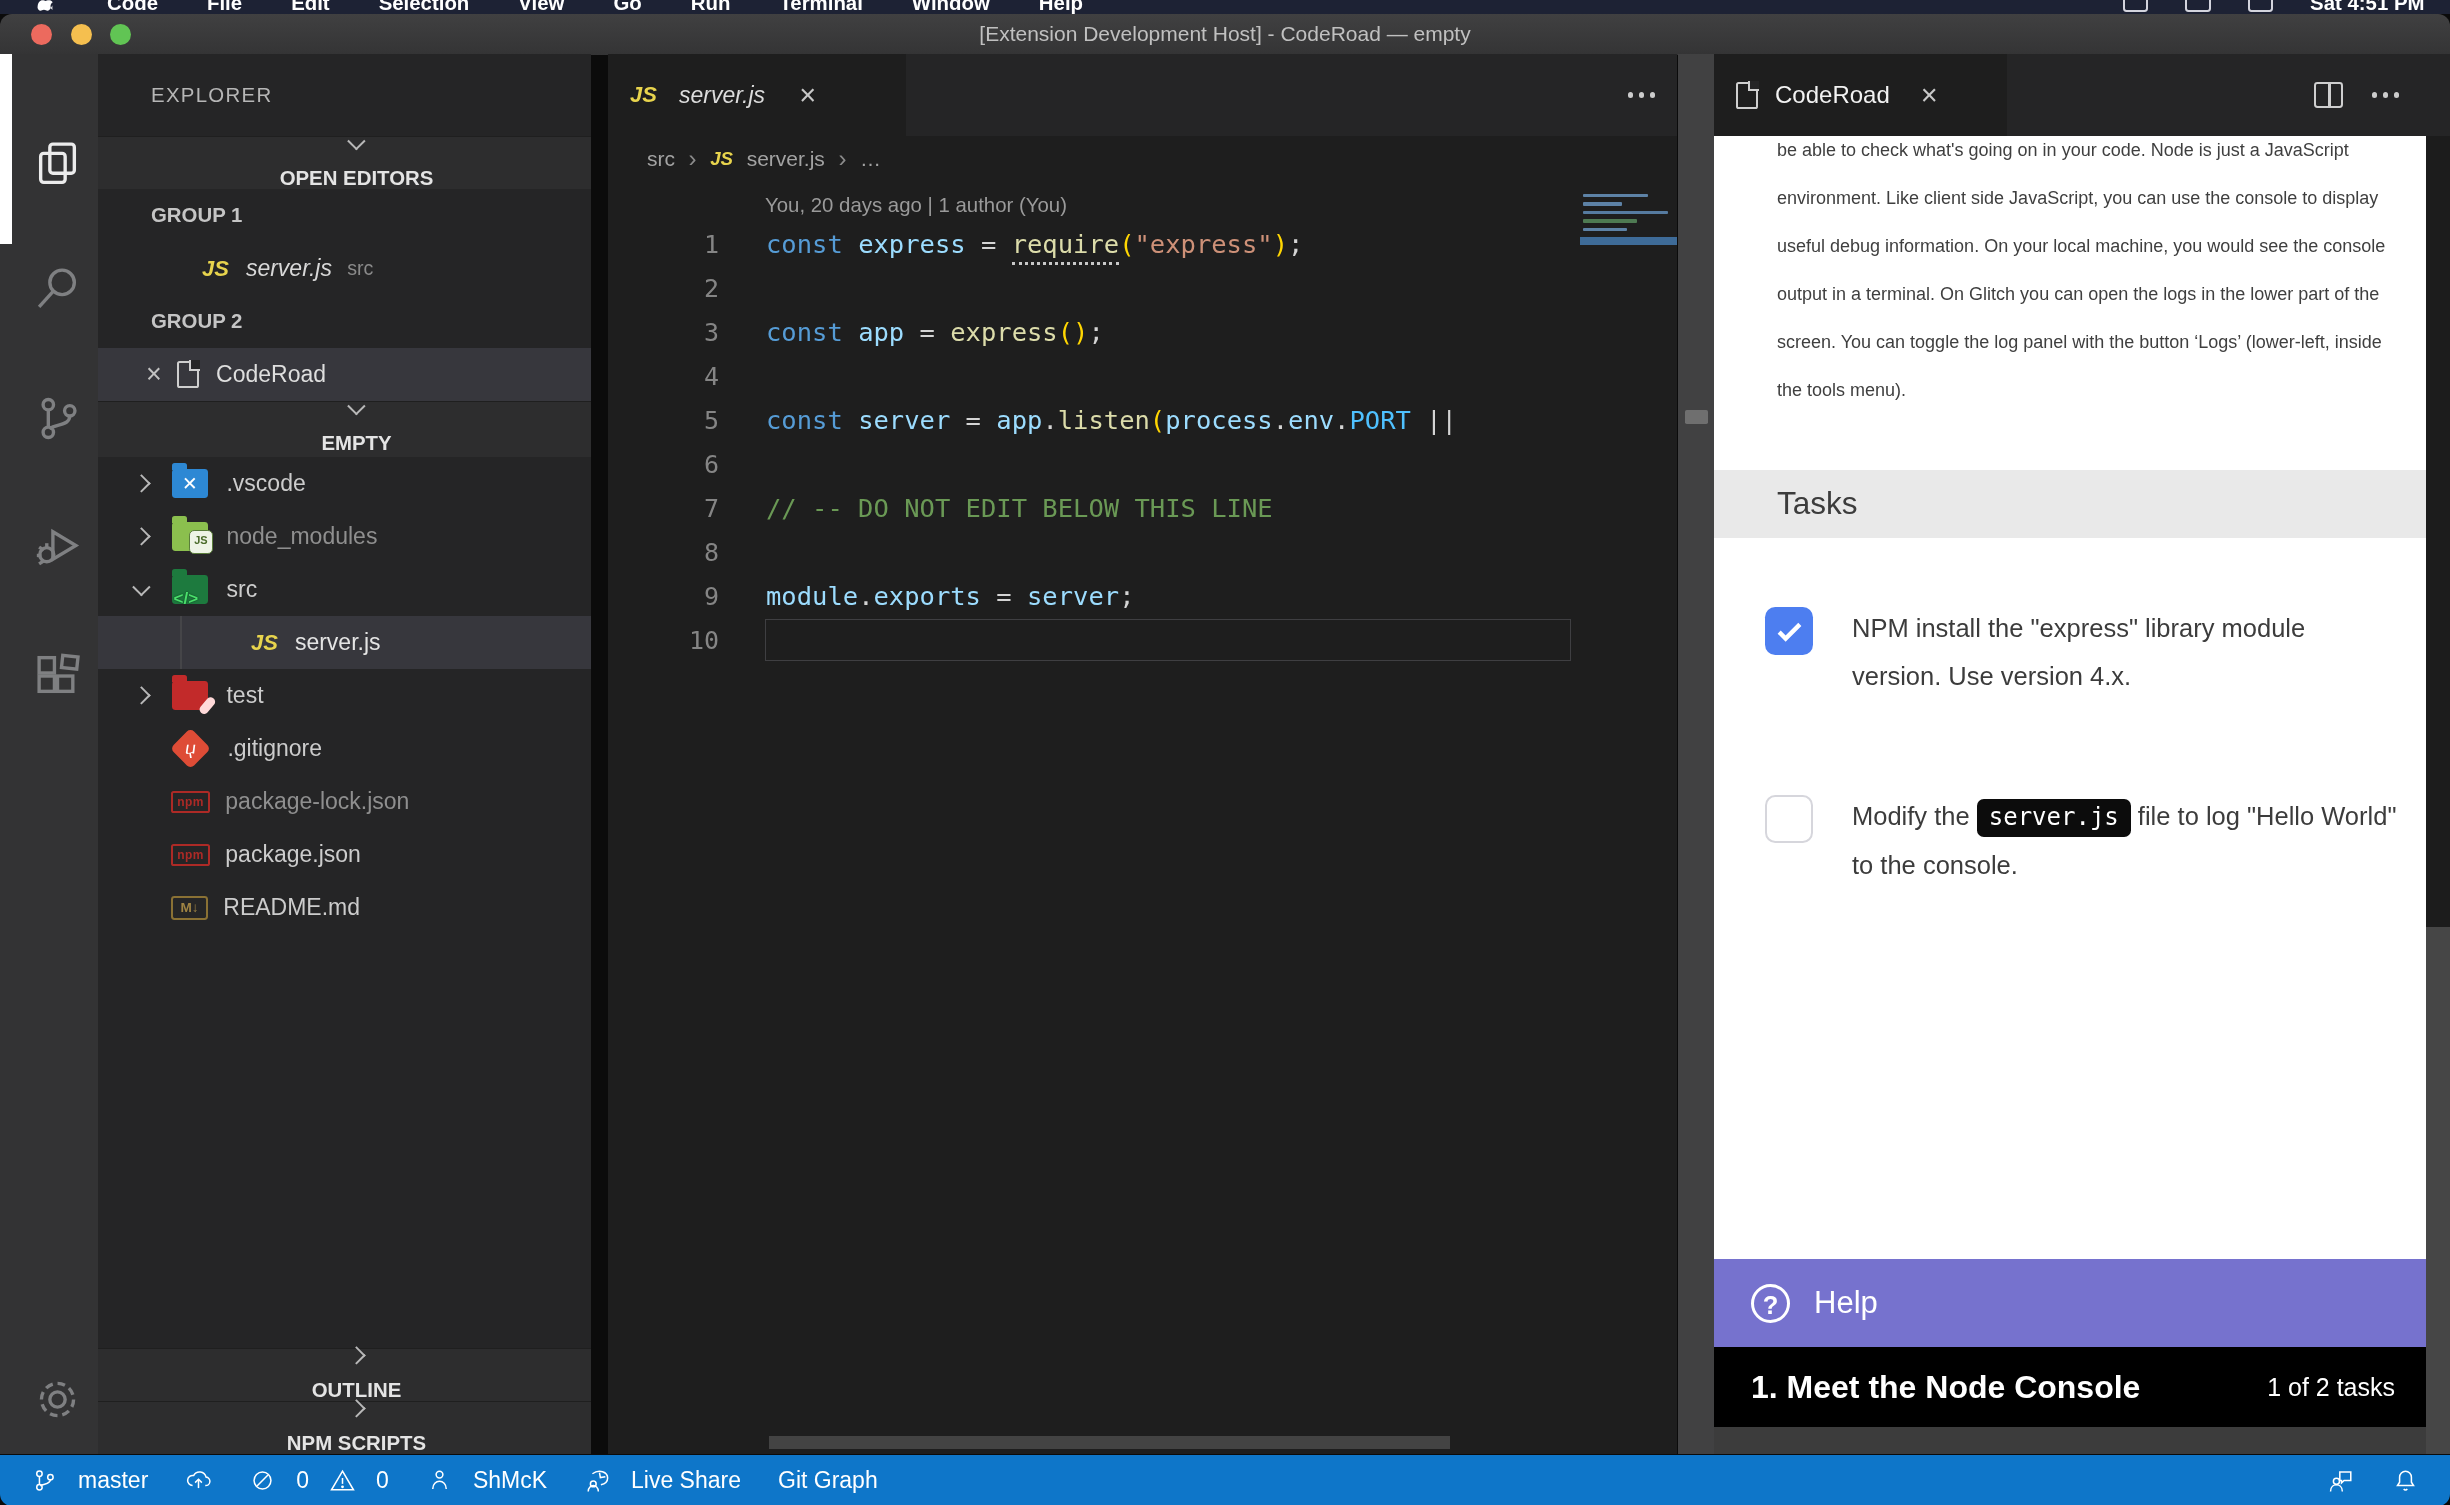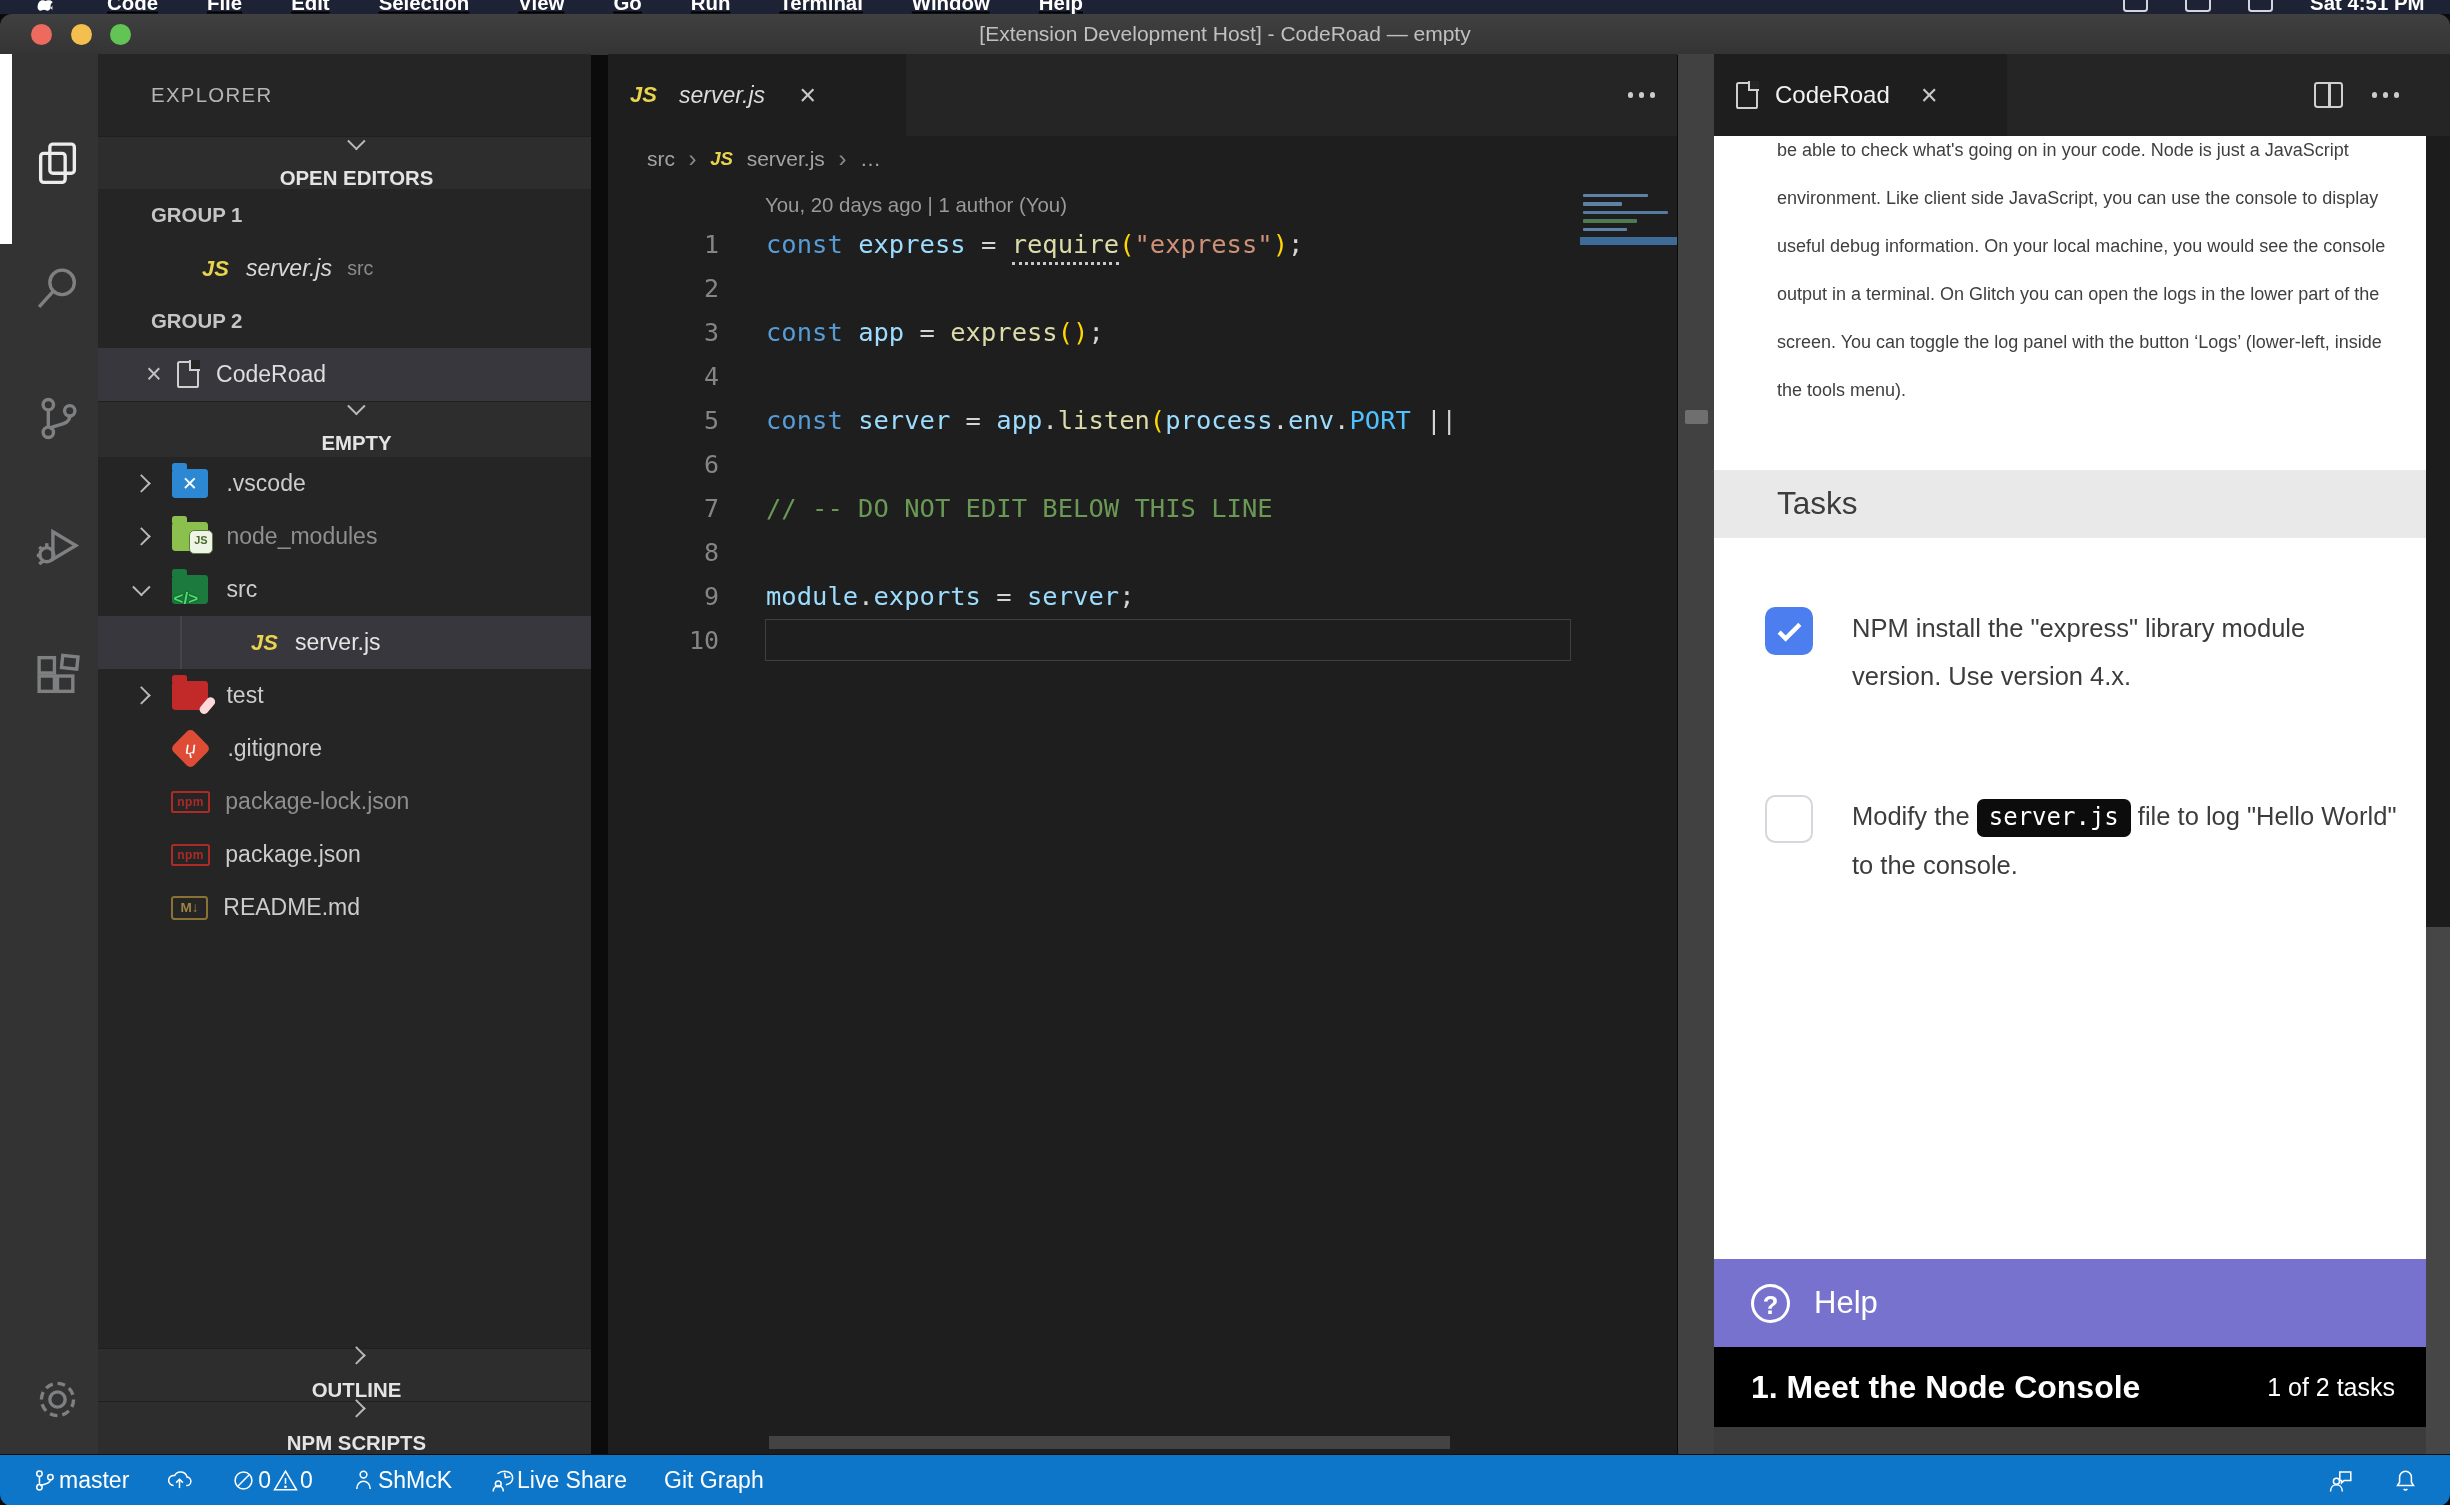--- a/index.html
+++ b/index.html
@@ -1,20 +1,20 @@
 <!DOCTYPE html>
 <html style="font-size:13.6px"><head>
 <meta charset="utf-8">
 <style>
   * { margin:0; padding:0; box-sizing:border-box; }
   html,body { background:#0b0b0b; }
   body { width:2450px; height:1506px; font-family:"Liberation Sans", sans-serif; position:relative; overflow:hidden; }
 
   
-  .menubar { position:absolute; left:0; top:0; width:2450px; height:13.6px; background:#1d2234; overflow:hidden;text-decoration:underline; }
+  .menubar { position:absolute; left:0; top:0; width:2450px; height:13.6px; background:#1d2234; overflow:hidden; }
   .menubar-inner { display:flex; align-items:center; gap:49px; padding-left:36px; transform:translateY(-8.5px); color:#fff; font-weight:700; font-size:20.4px; white-space:nowrap; }
   .menubar-right { position:absolute; right:25.5px; top:-8.5px; display:flex; gap:37px; align-items:center; color:#fff; font-weight:600; font-size:20.4px; }
   .mb-frag { width:25.5px; height:18.7px; border:2.6px solid #e8e8ef; border-radius:3.4px; opacity:.9; }
   .apple-logo { width:22px; height:22px; fill:#fff; }
 
   
   .titlebar { position:absolute; left:0; top:13.6px; width:2450px; height:41px; background:linear-gradient(#404041,#343435); border-radius:12px 12px 0 0; display:flex; align-items:center; justify-content:center; }
   .traffic { position:absolute; left:31px; top:10.2px; display:flex; gap:18.7px; }
   .tl { width:21px; height:21px; border-radius:50%; }
   .tl.red{background:#ec6a5e}.tl.yellow{background:#f5bf4f}.tl.green{background:#61c454}
@@ -122,21 +122,21 @@
   .help-label { font-size:31px; }
   .lesson-bar { position:absolute; left:0; bottom:27px; width:712px; height:80px; background:#000; color:#fff; display:flex; align-items:center; padding:0 31px 0 37px; }
   .lesson-title { font-size:32px; font-weight:600; flex:1; }
   .lesson-progress { font-size:25px; }
   .cr-bottom-strip { position:absolute; left:0; bottom:0; width:712px; height:27px; background:#3c3c3c; }
   .cr-scroll { position:absolute; right:0; top:82px; width:24px; bottom:0; background:#464646; }
   .cr-scroll .sc-thumb { position:absolute; left:0; top:0; width:24px; height:791px; background:#1c1c1c; }
 
   
   .statusbar { position:absolute; left:0; top:1455px; width:2450px; height:51px; background:#0e76c9; color:#fff; display:flex; align-items:center; padding:0 31px; gap:37px; font-size:23px; border-radius:0 0 12px 12px; }
-  .sb-item { display:flex; align-items:center; gap:1px; white-space:nowrap; }
+  .sb-item { display:flex; align-items:center; gap:20px; white-space:nowrap; }
   .sb-item svg { width:27px; height:27px; fill:none; stroke:#fff; stroke-width:1.8; }
   .sb-spacer { flex:1; }
 </style>
 </head>
 <body>
 
 <div class="menubar">
   <div class="menubar-inner">
     <svg class="apple-logo" viewBox="0 0 24 24">
         <path d="M15.5 2c.2 1.5-.5 2.8-1.4 3.7-.9.9-2.2 1.5-3.3 1.4-.2-1.3.5-2.7 1.3-3.5C13 2.7 14.4 2.1 15.5 2zM19 17.3c-.6 1.4-.9 2-1.7 3.2-1.1 1.7-2.7 3.8-4.6 3.8-1.7 0-2.2-1.1-4.5-1.1s-2.8 1.1-4.5 1.1C1.8 24.3.3 22 0 20.5 0 14 3.2 11 6.4 11c1.7 0 3 .9 3.9.9.9 0 2.5-1 4.5-.9.8 0 3.2.3 4.7 2.5-4 2.2-3.4 7.9-.5 9.8z" transform="scale(.85) translate(2,-1)"></path>

